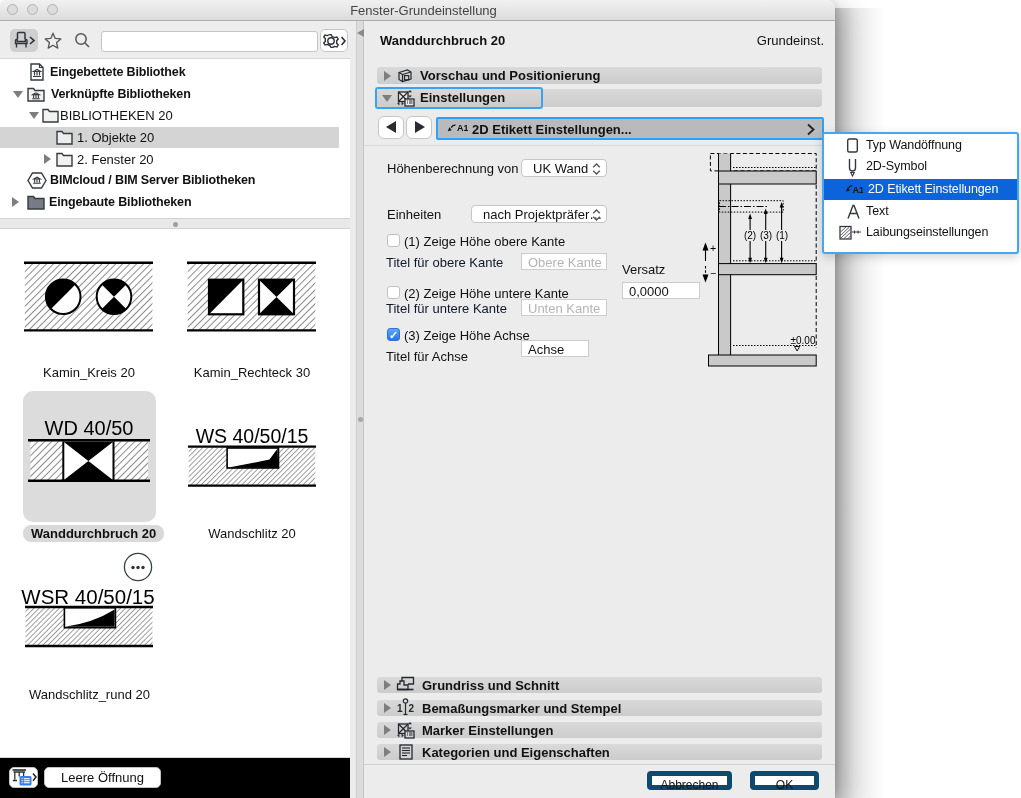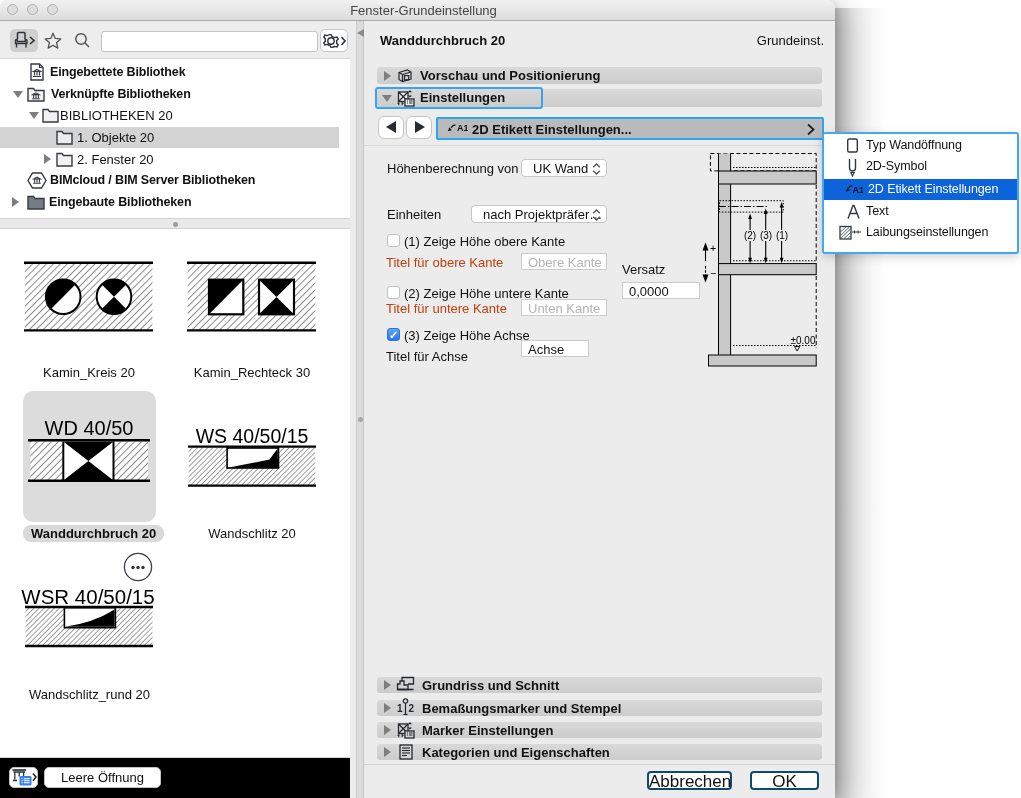--- a/index.html
+++ b/index.html
@@ -34,26 +34,26 @@
 #vsplit{position:absolute;left:350px;top:21px;width:14px;height:777px;background:#ececec;}
 #vsplit .bar{position:absolute;left:6px;top:0;width:8px;height:777px;background:#dcdcdc;border-left:1px solid #cccccc;border-right:1px solid #c6c6c6;}
 
 #rpanel{position:absolute;left:364px;top:21px;width:471px;height:777px;background:#ececec;}
 .secbar{position:absolute;left:13px;width:445px;height:16px;background:linear-gradient(#d9d9d9,#cccccc);border-radius:3px;}
 .secbar .tri{left:6px;top:4px;}
 .secbar .ic{position:absolute;left:33px;top:0px;}
 .secbar .tx{position:absolute;left:58px;top:1px;font-weight:bold;font-size:13px;white-space:nowrap;}
 .navbtn{position:absolute;top:95px;width:26px;height:23px;background:#fff;border:1px solid #c6c6c6;border-radius:6px;}
 .flabel{position:absolute;font-size:13px;white-space:nowrap;}
-.gray{color:#c2410c;}
+.gray{color:#0f172a;}
 .select{position:absolute;height:18px;background:#fff;border:1px solid #c6c6c6;border-radius:4px;font-size:13px;}
 .input{position:absolute;height:17px;background:#fff;border:1px solid #ccc;font-size:13px;padding:1px 0 0 6px;}
 .cb{position:absolute;width:13px;height:13px;background:#fff;border:1px solid #c0c0c0;border-radius:3px;}
 .cb.on{background:linear-gradient(#5ea7f8,#2077f3);border:1px solid #2f72d8;color:#fff;font-size:11px;font-weight:bold;text-align:center;line-height:13px;}
-.btn{position:absolute;height:19px;background:#fff;border:2px solid #0c4a6e;border-radius:4px;font-size:17px;text-align:center;}
+.btn{position:absolute;height:19px;background:#fff;border:5px solid #0c4a6e;border-radius:4px;font-size:12px;text-align:center;}
 
 #popup{position:absolute;left:822px;top:132px;width:197px;height:122px;background:#fff;border:2px solid #42a7f4;border-radius:3px;box-shadow:0 3px 10px rgba(0,0,0,.18);}
 .pitem{position:absolute;left:2px;width:189px;height:20px;font-size:12.5px;letter-spacing:-0.1px;}
 .pitem .tx{position:absolute;left:40px;top:2px;white-space:nowrap;}
 .pitem .ic{position:absolute;left:20px;top:1px;}
 </style></head>
 <body>
 <div id="stage">
 <div id="wshadow" style="position:absolute;left:835px;top:8px;width:50px;height:790px;background:linear-gradient(to right,rgba(40,40,40,0.26),rgba(40,40,40,0.10) 40%,rgba(40,40,40,0) 100%);"></div>
 <div id="win">

